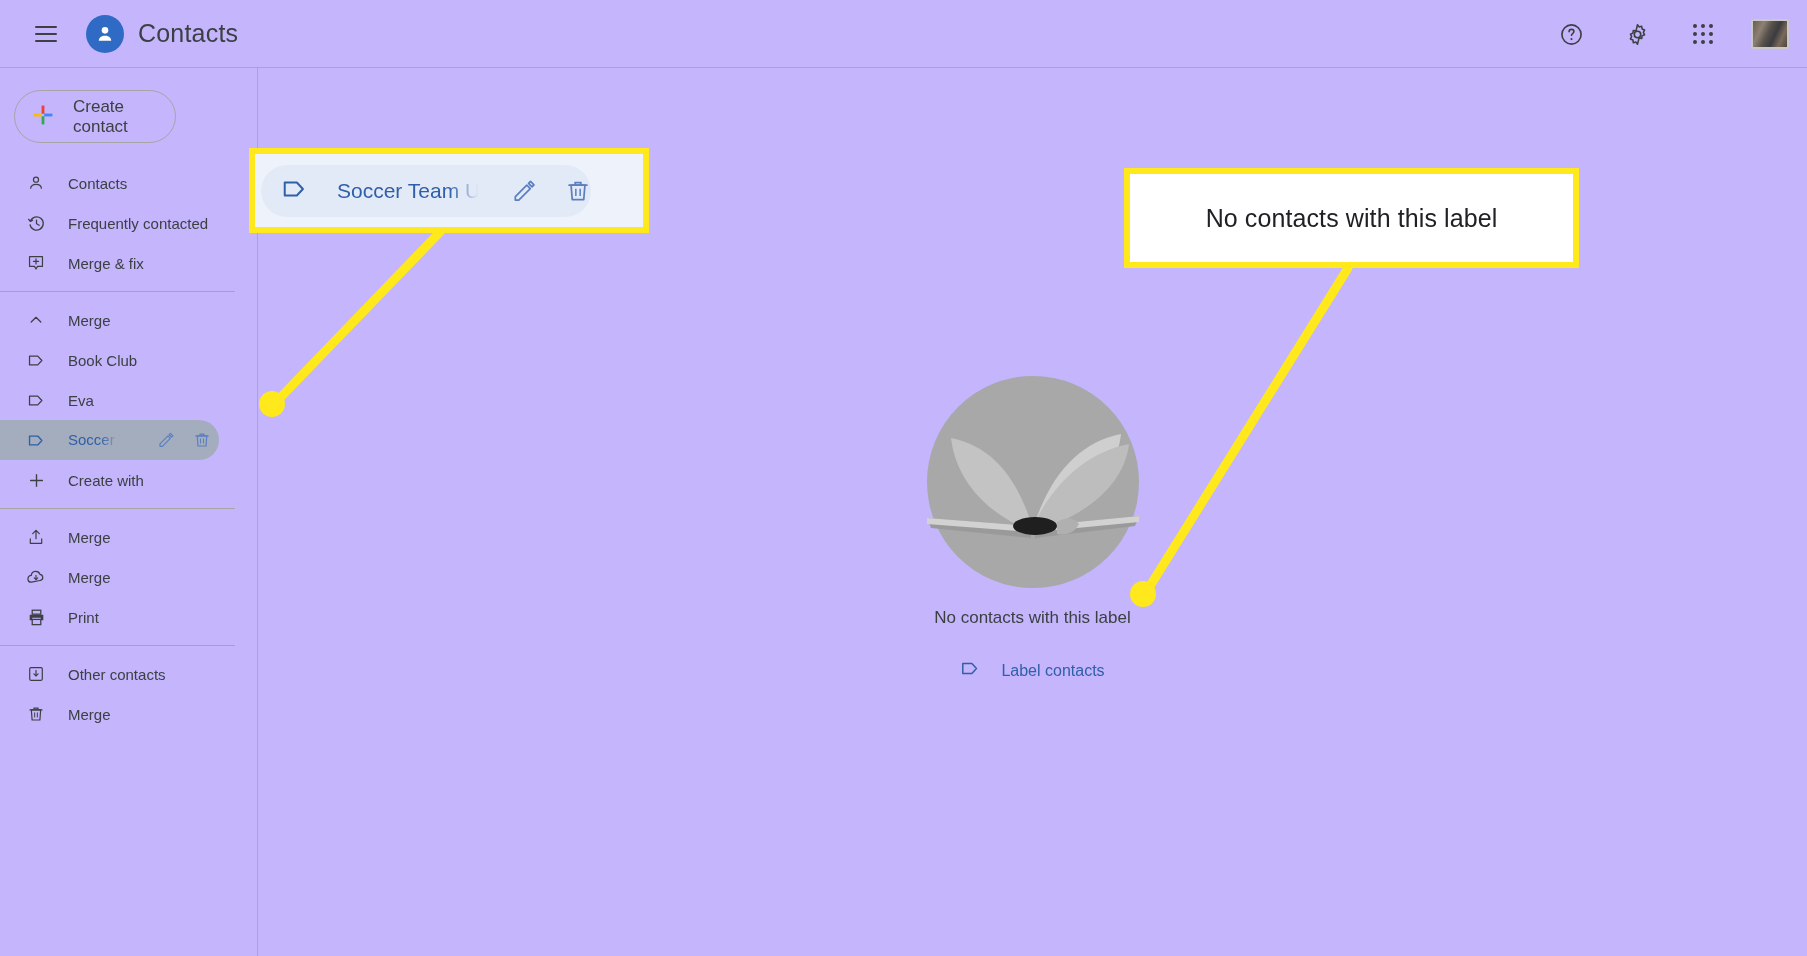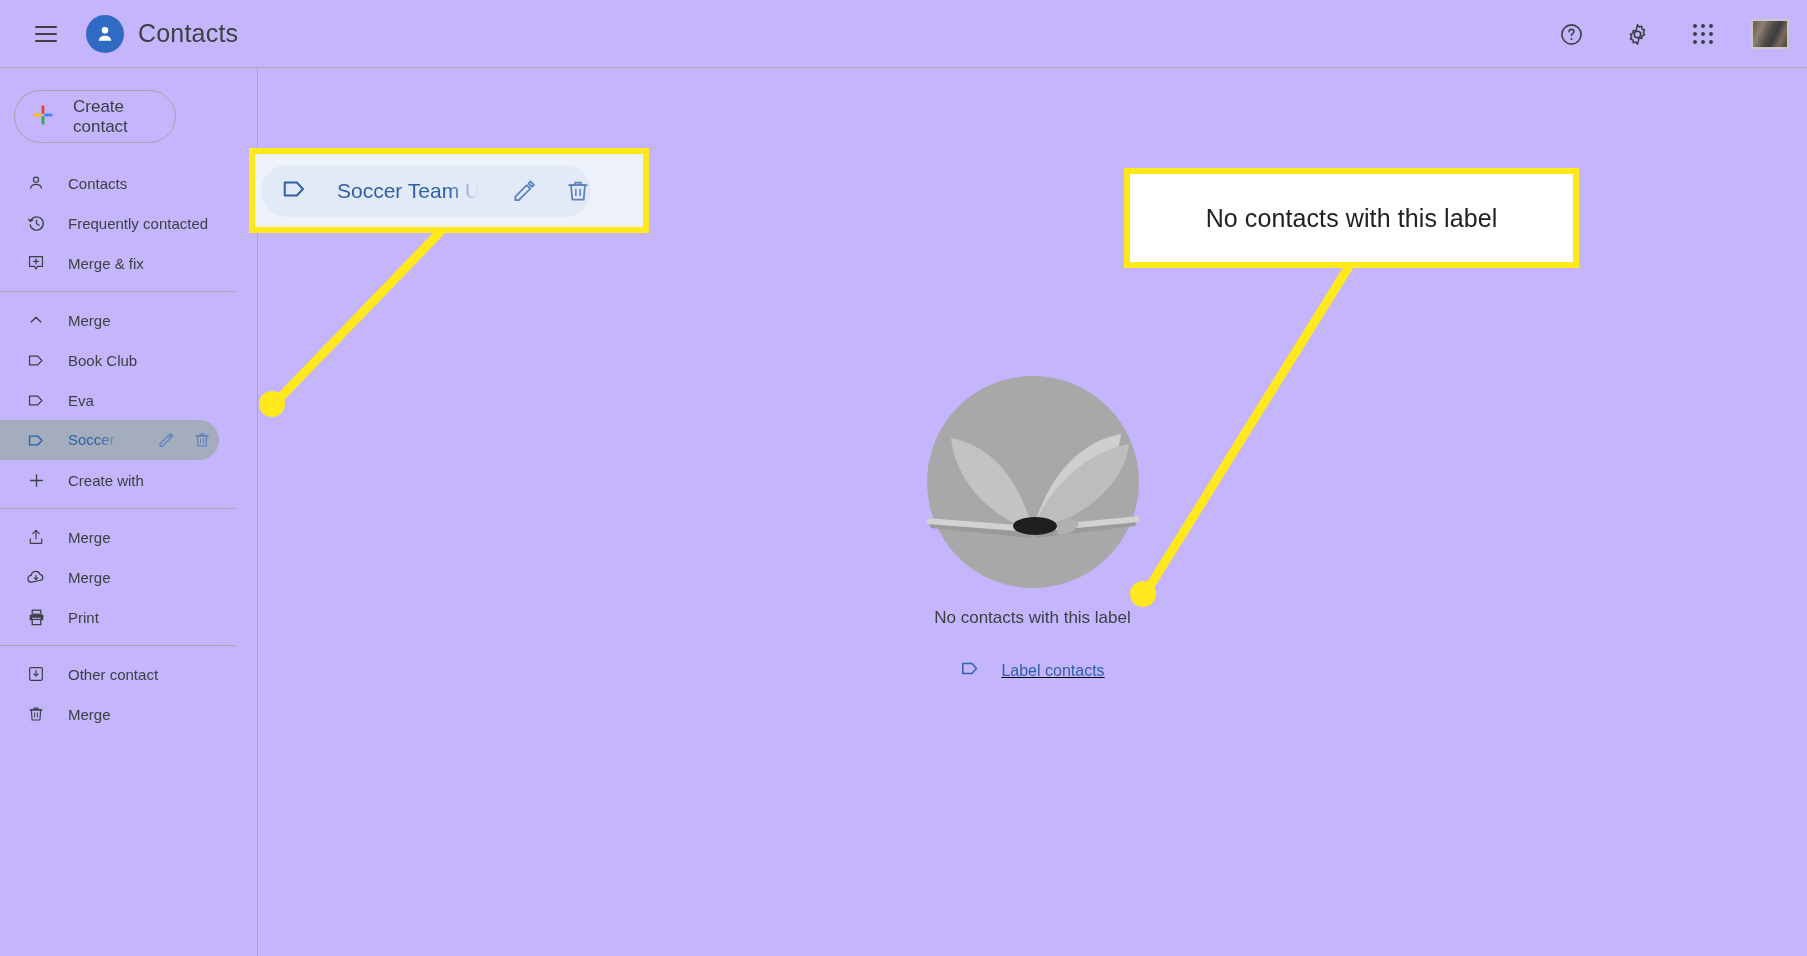--- a/index.html
+++ b/index.html
@@ -246,21 +246,20 @@
     margin-top: 20px;
     font-size: 17px;
     color: #3c4043;
   }
   .empty-action {
     margin-top: 30px;
     display: inline-flex;
     align-items: center;
     gap: 20px;
     cursor: pointer;
-    text-decoration: underline;
   }
   .empty-action .txt {
     font-size: 16px;
     color: #2f5fa8;
   }
 
   
   .annot-svg {
     position: absolute;
     inset: 0;
@@ -543,21 +542,21 @@
       <div class="nav-sep"></div>
 
       <div class="nav-item">
         <span class="ico">
           <svg width="18" height="18" viewBox="0 0 24 24" aria-hidden="true">
             <rect x="3.6" y="3.6" width="16.8" height="16.8" rx="1.6" fill="none" stroke="#3c4043" stroke-width="1.6"></rect>
             <line x1="12" y1="7.4" x2="12" y2="14.4" stroke="#3c4043" stroke-width="1.6" stroke-linecap="round"></line>
             <polyline points="9.2,11.8 12,14.6 14.8,11.8" fill="none" stroke="#3c4043" stroke-width="1.6" stroke-linecap="round" stroke-linejoin="round"></polyline>
           </svg>
         </span>
-        <span class="txt">Other contact</span>
+        <span class="txt">Other contacts</span>
       </div>
 
       <div class="nav-item">
         <span class="ico">
           <svg width="18" height="18" viewBox="0 0 24 24" aria-hidden="true">
             <path d="M5.8 6.6h12.4l-1 13.4H6.8z" fill="none" stroke="#3c4043" stroke-width="1.6" stroke-linejoin="round"></path>
             <line x1="4" y1="6.6" x2="20" y2="6.6" stroke="#3c4043" stroke-width="1.6" stroke-linecap="round"></line>
             <path d="M9.4 6.4V4.2h5.2v2.2" fill="none" stroke="#3c4043" stroke-width="1.6"></path>
             <line x1="10.2" y1="10" x2="10.2" y2="16.6" stroke="#3c4043" stroke-width="1.3"></line>
             <line x1="13.8" y1="10" x2="13.8" y2="16.6" stroke="#3c4043" stroke-width="1.3"></line>

